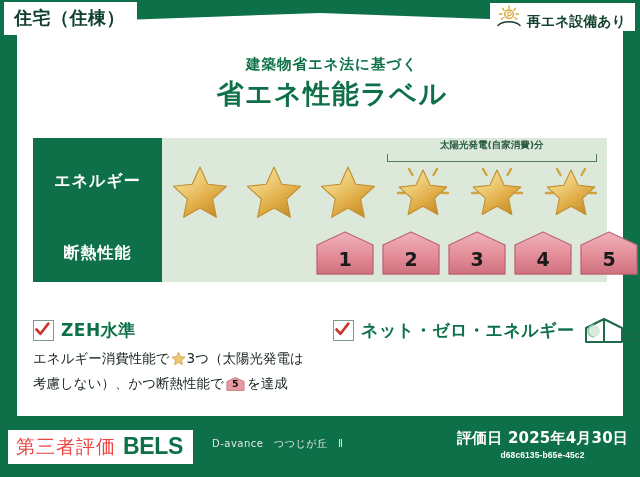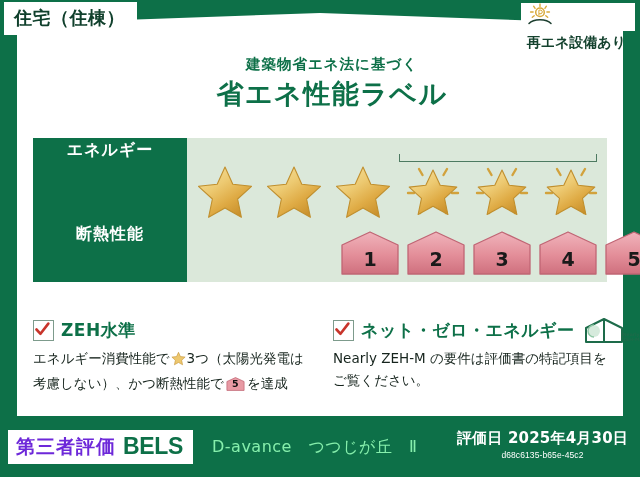--- a/index.html
+++ b/index.html
@@ -40,25 +40,24 @@
     font-size:18px;font-weight:bold;color:#10402c;
     letter-spacing:.5px;
     z-index:6;
   }
 
   
   #renew-tag{
     position:absolute;right:5px;top:3px;
     background:#ffffff;
     height:28px;
-    display:flex;align-items:flex-start;
+    display:flex;align-items:flex-end;
     padding:0 9px 0 6px;
     gap:5px;
     z-index:6;
-    flex-direction:column;
   }
   #renew-tag .rtxt{
     font-size:14px;font-weight:bold;color:#14422e;letter-spacing:0px;
   }
 
   
   #title-block{
     position:absolute;left:0;right:12px;top:56px;text-align:center;z-index:5;padding-left:36px;
   }
   #title-sub{
@@ -71,24 +70,24 @@
   }
 
   
   .perf-row{
     position:absolute;left:33px;width:574px;display:flex;
   }
   #row-energy{top:138px;height:86px;}
   #row-insul{top:224px;height:58px;}
 
   .row-label{
-    width:154px;flex:none;
+    width:129px;flex:none;
     background:#0d7048;
     color:#ffffff;
-    display:flex;flex-direction:column;align-items:center;
+    display:flex;flex-direction:column;align-items:center;justify-content:center;
     font-weight:bold;letter-spacing:1px;
   }
   #row-energy .row-label{font-size:16px;line-height:1.45;}
   #row-insul  .row-label{font-size:16px;}
 
   .row-value{
     flex:1;background:#dbe8da;position:relative;
   }
 
   
@@ -169,31 +168,31 @@
 
   
   #footer{
     position:absolute;left:0;right:0;bottom:0;height:56px;background:#0d7048;
   }
   #bels-tag{
     position:absolute;left:8px;top:9px;
     background:#ffffff;padding:3px 10px 4px 8px;
     display:flex;align-items:center;gap:7px;
   }
-  #bels-tag .bt-jp{font-size:19px;font-weight:bold;color:#6d28d9;letter-spacing:1px;}
+  #bels-tag .bt-jp{font-size:19px;font-weight:normal;color:#ef4444;letter-spacing:1px;}
   #bels-tag .bt-en{font-size:23px;font-weight:bold;color:#0d7048;letter-spacing:-.3px;font-family:"Liberation Sans",sans-serif;}
   #bldg-name{
     position:absolute;left:212px;top:16px;
-    color:#86efac;font-size:16px;letter-spacing:.5px;white-space:nowrap;
+    color:#e5e5e5;font-size:10px;letter-spacing:.5px;white-space:nowrap;
   }
   #eval-block{
     position:absolute;right:12px;top:8px;text-align:center;color:#ffffff;
   }
   #eval-date{font-size:15px;font-weight:bold;letter-spacing:.2px;}
-  #eval-id{font-size:8.5px;margin-top:2px;letter-spacing:.1px;font-family:"Liberation Sans",sans-serif;}
+  #eval-id{font-size:8.5px;margin-top:2px;letter-spacing:.1px;font-family:"Liberation Sans",sans-serif;font-weight:bold;}
 </style>
 </head>
 <body>
 
 <div id="label-root">
 
   <div id="roof-wedge"></div>
   <div id="body-panel"></div>
 
   <div id="house-type-tag">住宅（住棟）</div>
@@ -223,20 +222,21 @@
     <div id="title-main">省エネ性能ラベル</div>
   </div>
 
   <div class="perf-row" id="row-energy">
     <div class="row-label">
       <span>エネルギー</span>
     </div>
     <div class="row-value">
 
       <div id="solar-bracket">
+        <div class="sb-text">太陽光発電(自家消費)分</div>
         <div class="sb-line"></div>
       </div>
 
       <div id="stars">
 
         <div class="star-cell">
           <svg width="60" height="58" viewBox="0 0 60 58">
             <defs>
               <linearGradient id="gA1" x1="0" y1="0" x2="0.7" y2="1">
                 <stop offset="0%" stop-color="#f6e3a4"></stop>
@@ -459,21 +459,20 @@
             <circle cx="10" cy="14" r="6" fill="#cfe6d6" opacity=".85"></circle>
             <path d="M10 8 a6 6 0 0 0 0 12" fill="none" stroke="#8fc7a5" stroke-width="1.4"></path>
           </svg>
           <span class="zl-hm">H-M</span>
           <span class="zl-txt">
             <span>Nearly</span><br>
             <span>ZEH-M</span>
           </span>
         </span>
       </div>
-      <div class="note-body">Nearly ZEH-M の要件は評価書の特記項目をご覧ください。</div>
     </div>
 
   </div>
 
   <div id="footer">
     <div id="bels-tag">
       <span class="bt-jp">第三者評価</span>
       <span class="bt-en">BELS</span>
     </div>
     <div id="bldg-name">D-avance　つつじが丘　Ⅱ</div>

